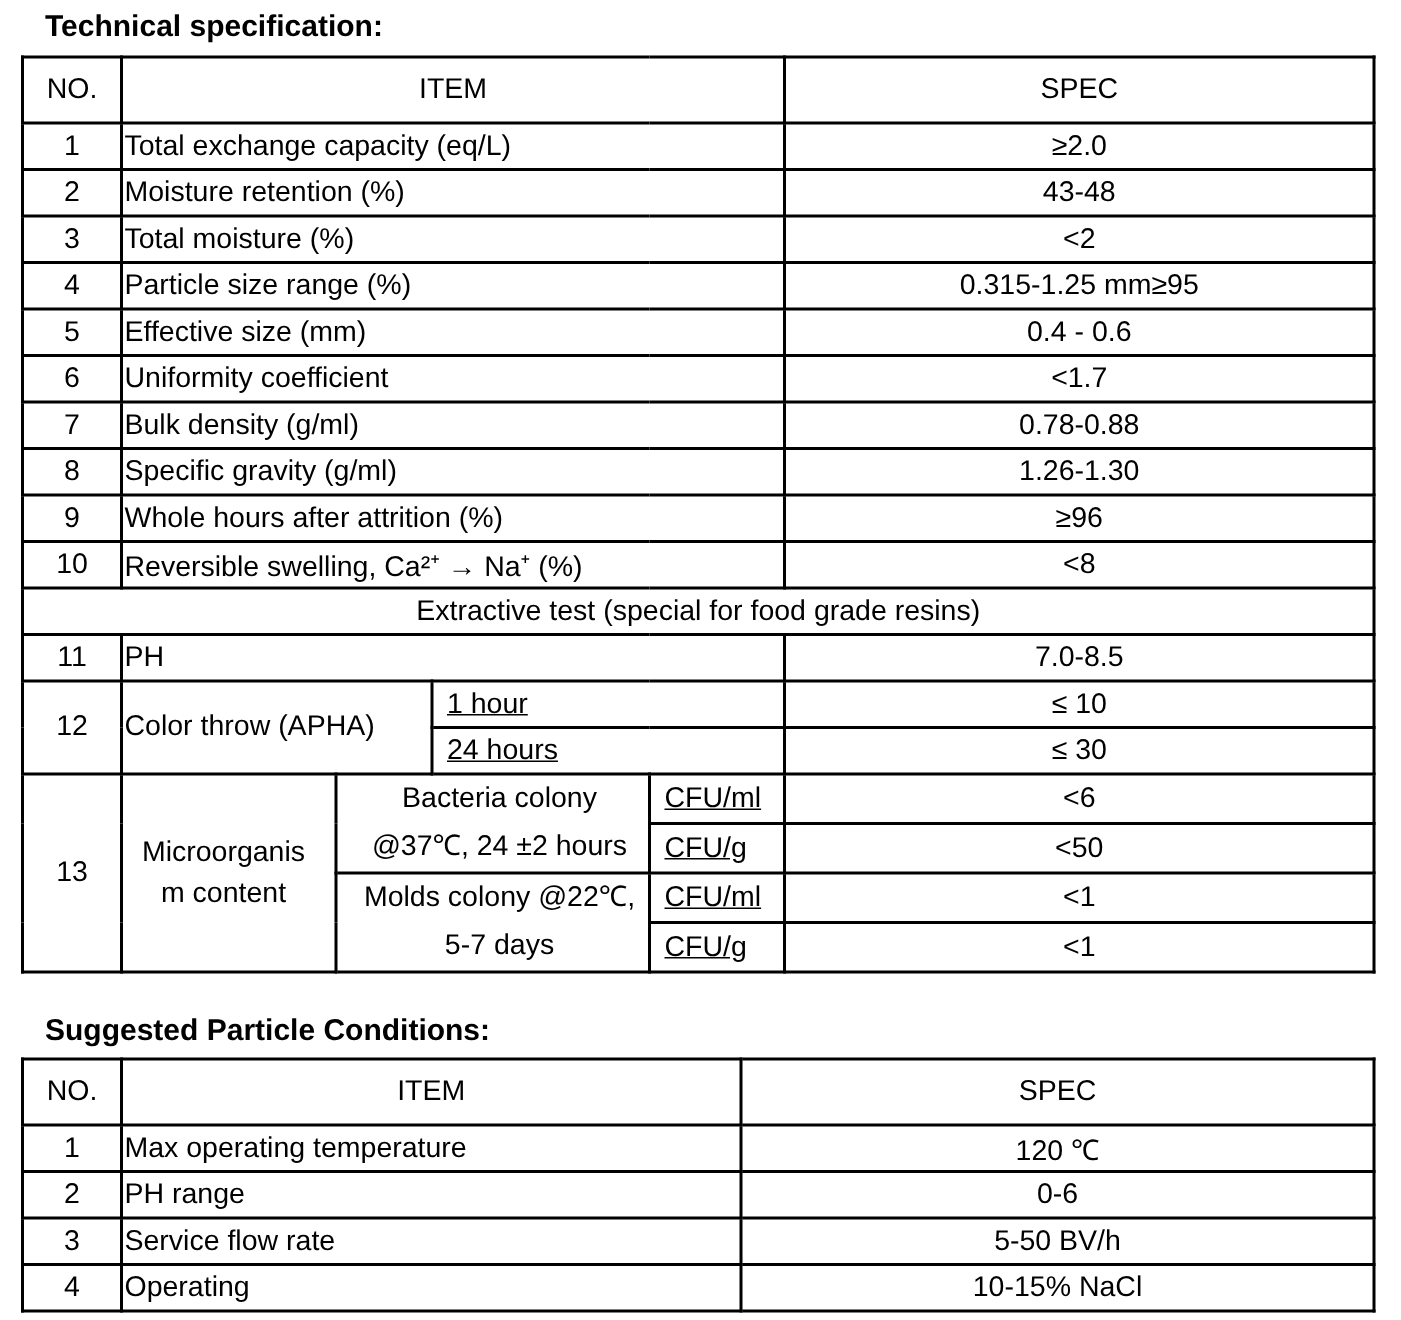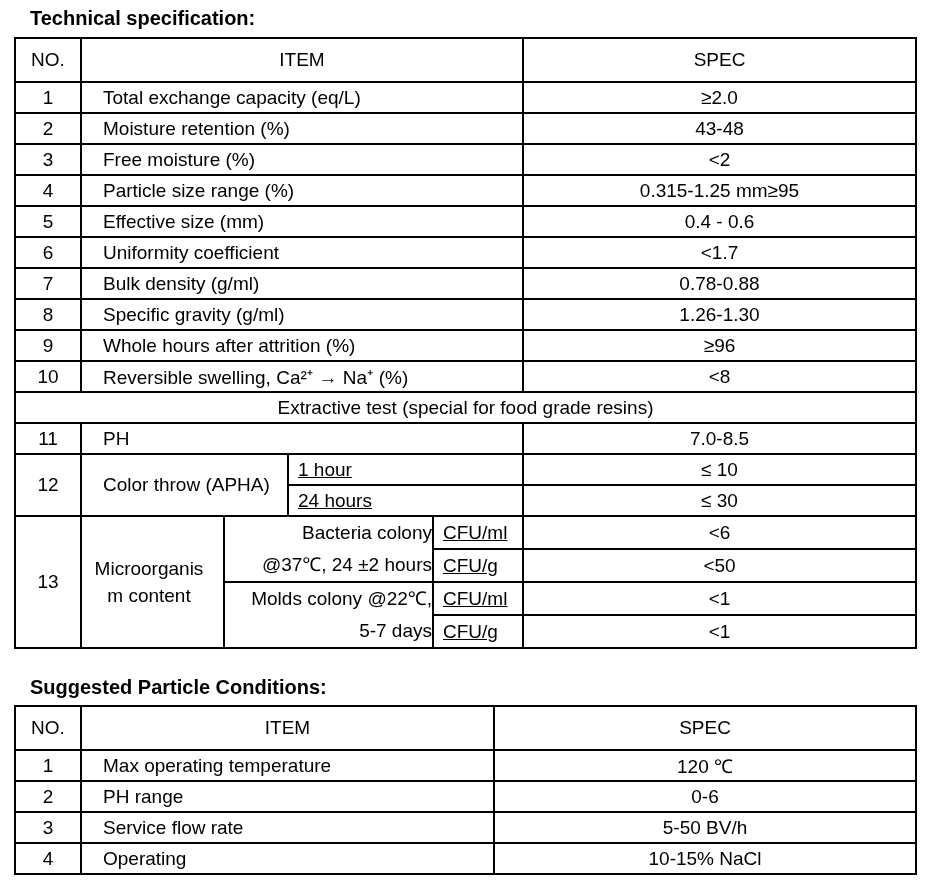--- a/index.html
+++ b/index.html
@@ -35,31 +35,31 @@
     border: 2px solid #000000;
     font-size: 19px;
     font-weight: normal;
     padding: 0;
     vertical-align: middle;
     overflow: hidden;
   }
   tr.hdr    { height: 44px; }
   tr.r      { height: 31px; }
   .c  { text-align: center; }
-  .l  { text-align: left; padding-left: 21px; }
+  .l  { text-align: left; padding-left: 1px; }
   .sub-l { text-align: left; padding-left: 9px; text-decoration: underline; }
   .wrapcell {
     text-align: center;
     padding-left: 8px;
     padding-right: 15px;
     overflow-wrap: anywhere;
     line-height: 27px;
   }
   .colony {
-    text-align: right;
+    text-align: center;
     padding-left: 9px;
     line-height: 32px;
     margin-top: 26px;
   }
 </style>
 </head>
 <body>
 
 <div id="title-tech" class="doc-title">Technical specification:</div>
 
@@ -83,21 +83,21 @@
     <td class="l" colspan="4">Total exchange capacity (eq/L)</td>
     <td class="c">≥2.0</td>
   </tr>
   <tr class="r">
     <td class="c">2</td>
     <td class="l" colspan="4">Moisture retention (%)</td>
     <td class="c">43-48</td>
   </tr>
   <tr class="r">
     <td class="c">3</td>
-    <td class="l" colspan="4">Free moisture (%)</td>
+    <td class="l" colspan="4">Total moisture (%)</td>
     <td class="c">&lt;2</td>
   </tr>
   <tr class="r">
     <td class="c">4</td>
     <td class="l" colspan="4">Particle size range (%)</td>
     <td class="c">0.315-1.25 mm≥95</td>
   </tr>
   <tr class="r">
     <td class="c">5</td>
     <td class="l" colspan="4">Effective size (mm)</td>

